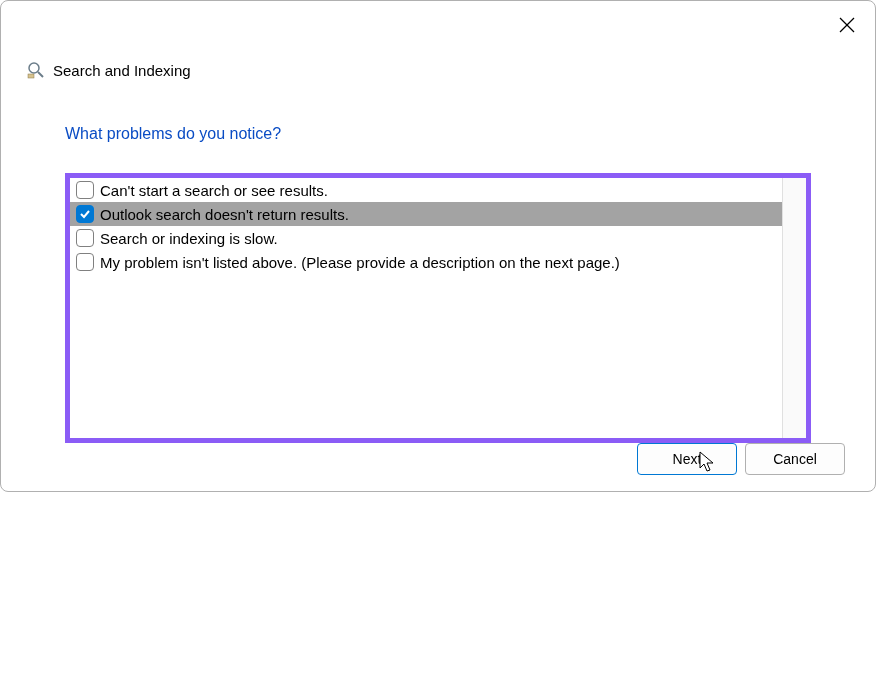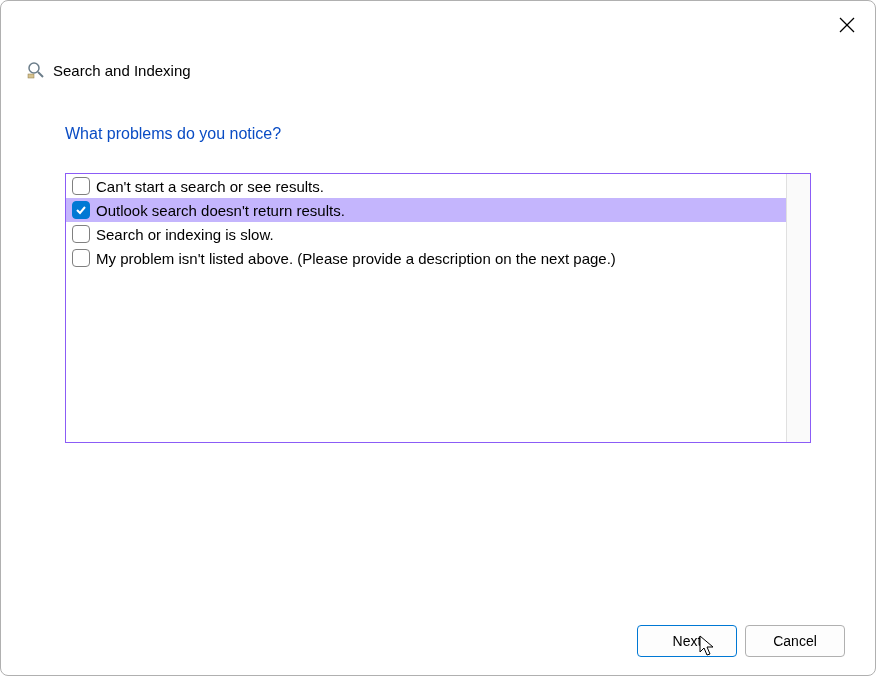--- a/index.html
+++ b/index.html
@@ -9,21 +9,21 @@
     }
     body {
       font-family: "Segoe UI", Tahoma, sans-serif;
       background: #fff;
       width: 876px;
       height: 676px;
       overflow: hidden;
     }
     .window {
       width: 876px;
-      height: 676px;
+      height: 492px;
       background: #fff;
       border: 1px solid #b0b0b0;
       border-radius: 8px;
       position: relative;
       display: flex;
       flex-direction: column;
     }
     .close-btn {
       position: absolute;
       top: 14px;
@@ -68,39 +68,39 @@
       font-weight: 400;
       margin-top: 46px;
       margin-bottom: 30px;
     }
     .subheading {
       font-size: 15px;
       color: #000;
       margin-bottom: 68px;
     }
     .listbox {
-      border: 1px solid #8b5cf6;
+      border: 5px solid #8b5cf6;
       height: 270px;
       position: relative;
       padding-right: 8px;
       overflow: hidden;
     }
     .listbox-inner {
       width: 100%;
     }
     .list-item {
       display: flex;
       align-items: center;
       padding: 3px 6px;
       gap: 6px;
       font-size: 15px;
       cursor: pointer;
     }
     .list-item.selected {
-      background: #c4b5fd;
+      background: #a3a3a3;
     }
     .checkbox {
       width: 18px;
       height: 18px;
       border: 1.2px solid #808080;
       border-radius: 4px;
       display: inline-flex;
       align-items: center;
       justify-content: center;
       flex-shrink: 0;

